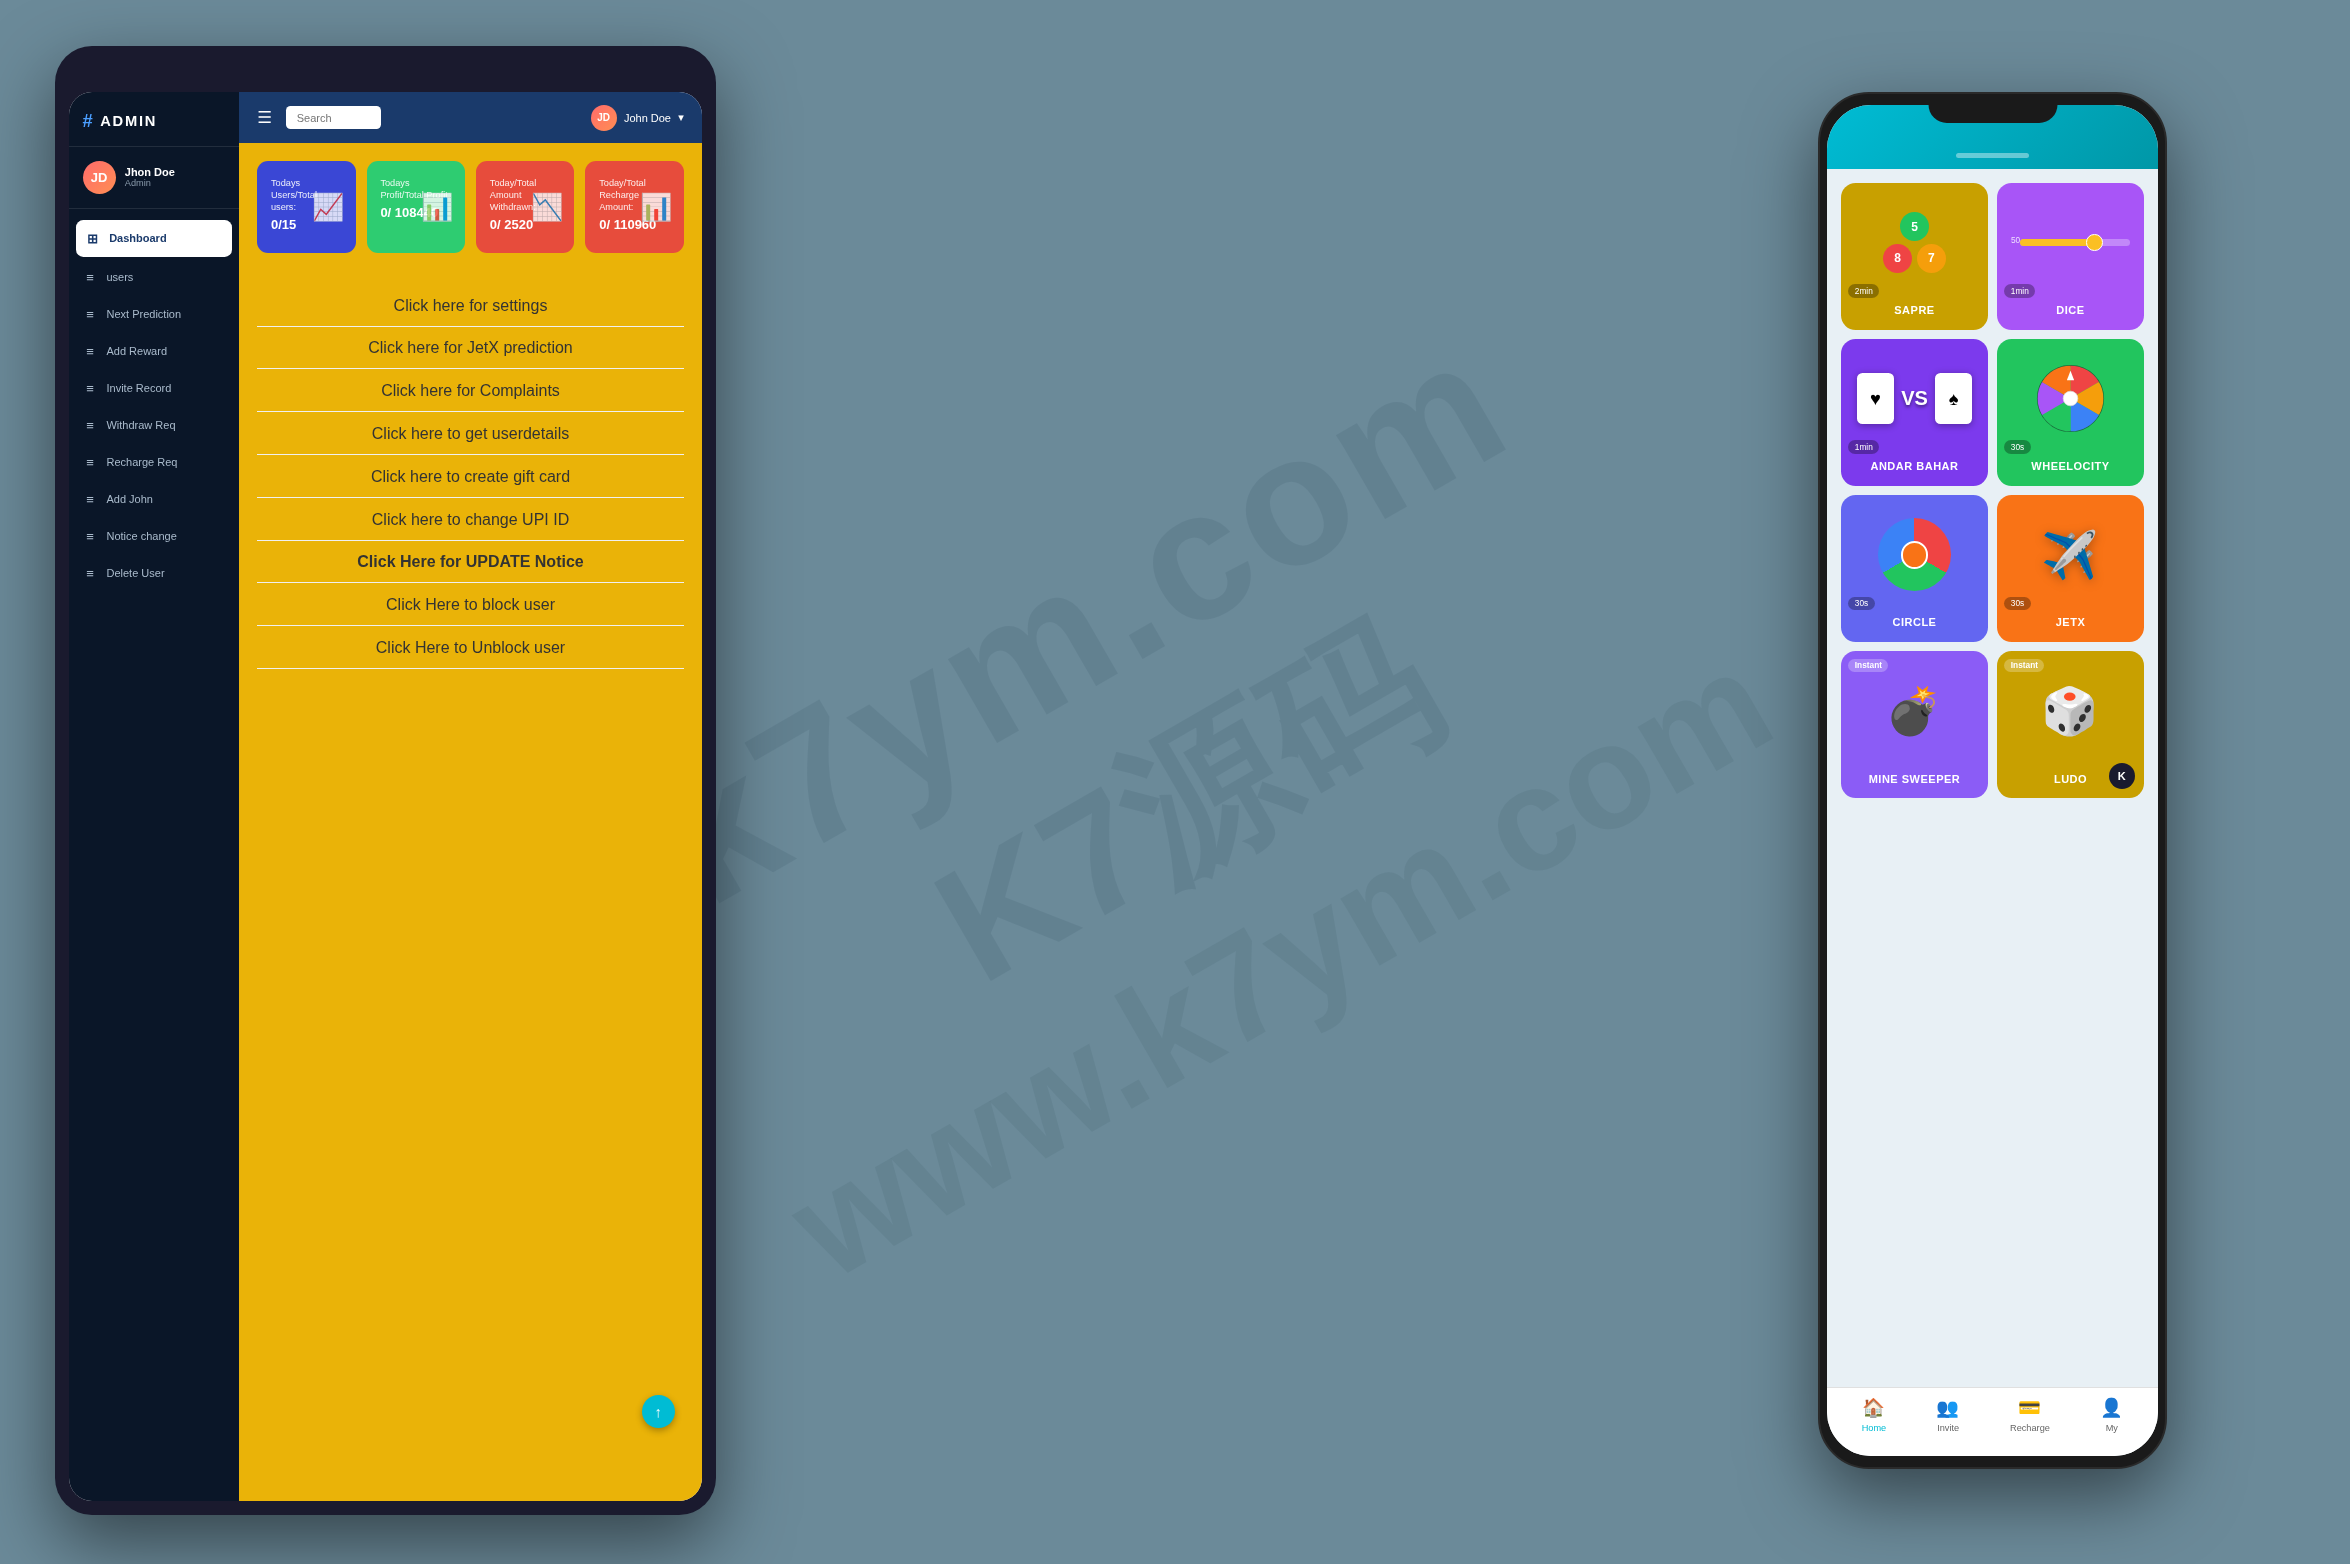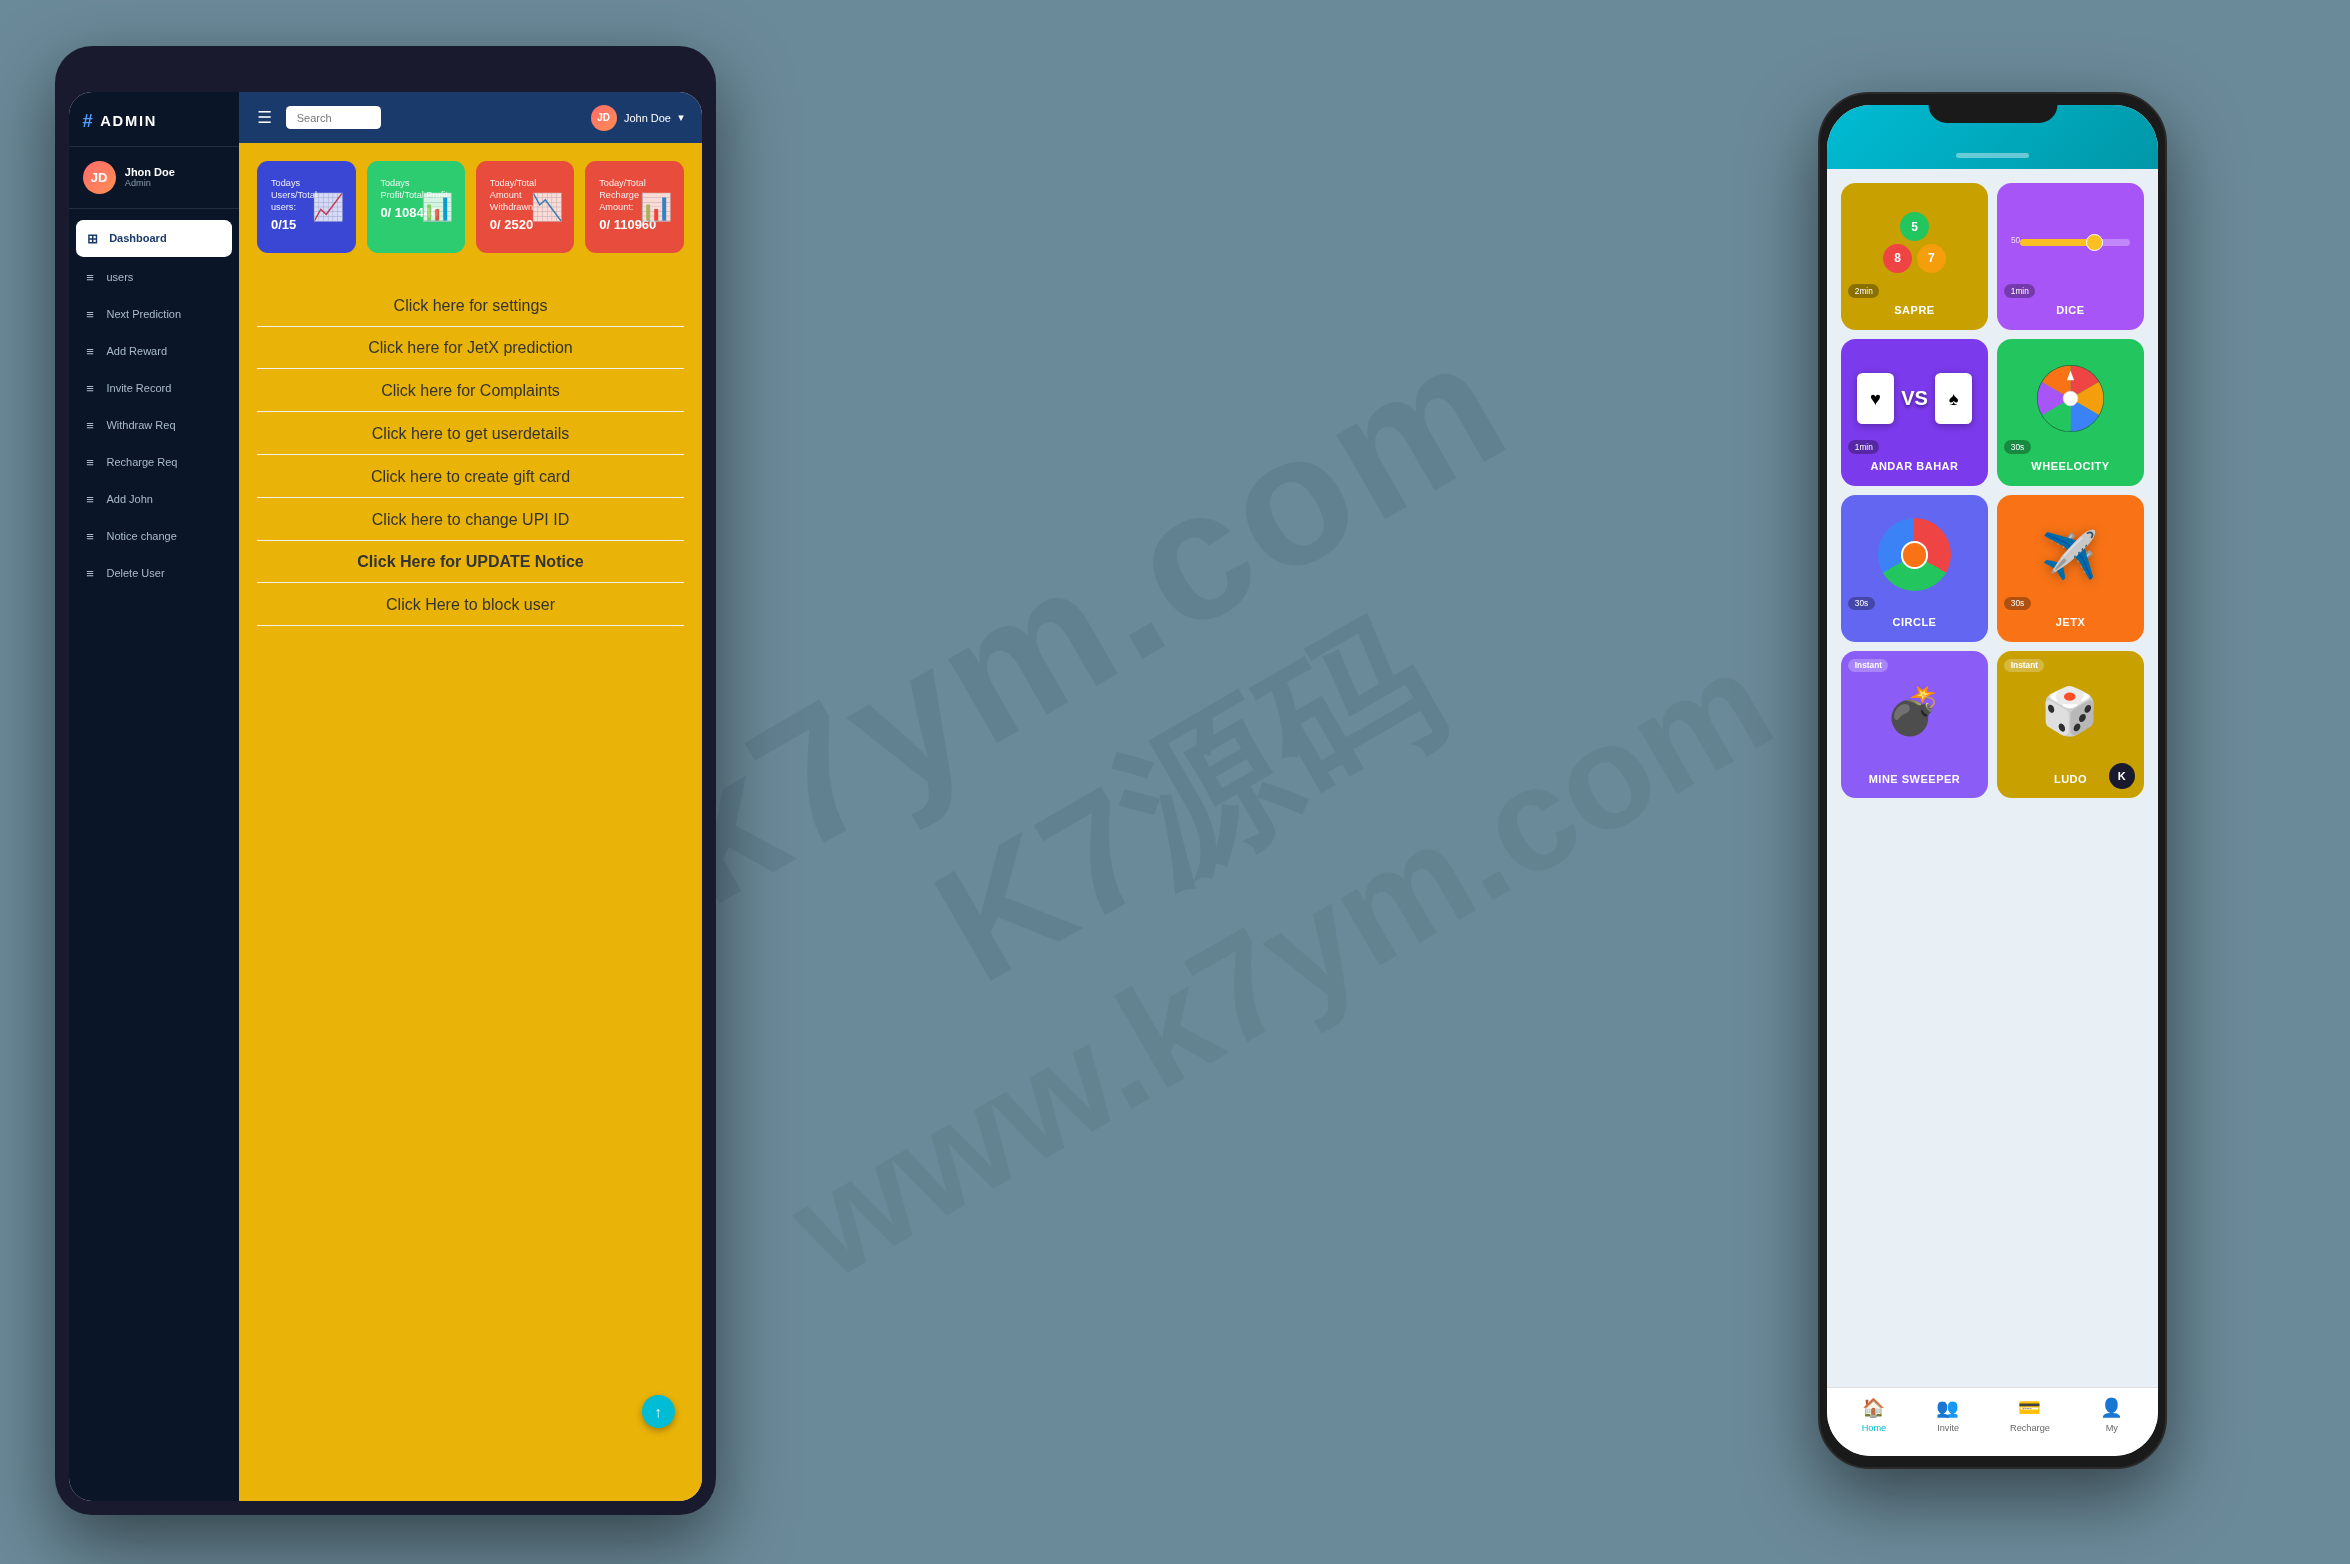--- a/index.html
+++ b/index.html
@@ -667,20 +667,21 @@
 
         <div class="links-list">
           <div class="link-item">Click here for settings</div>
           <div class="link-item">Click here for JetX prediction</div>
           <div class="link-item">Click here for Complaints</div>
           <div class="link-item">Click here to get userdetails</div>
           <div class="link-item">Click here to create gift card</div>
           <div class="link-item">Click here to change UPI ID</div>
           <div class="link-item bold">Click Here for UPDATE Notice</div>
           <div class="link-item">Click Here to block user</div>
+          <div class="link-item">Click Here to Unblock user</div>
         </div>
       </div>
 
       <div class="scroll-top-btn">↑</div>
     </div>
   </div>
 </div>
 
 <div class="phone-container">
   <div class="phone-notch"></div>

